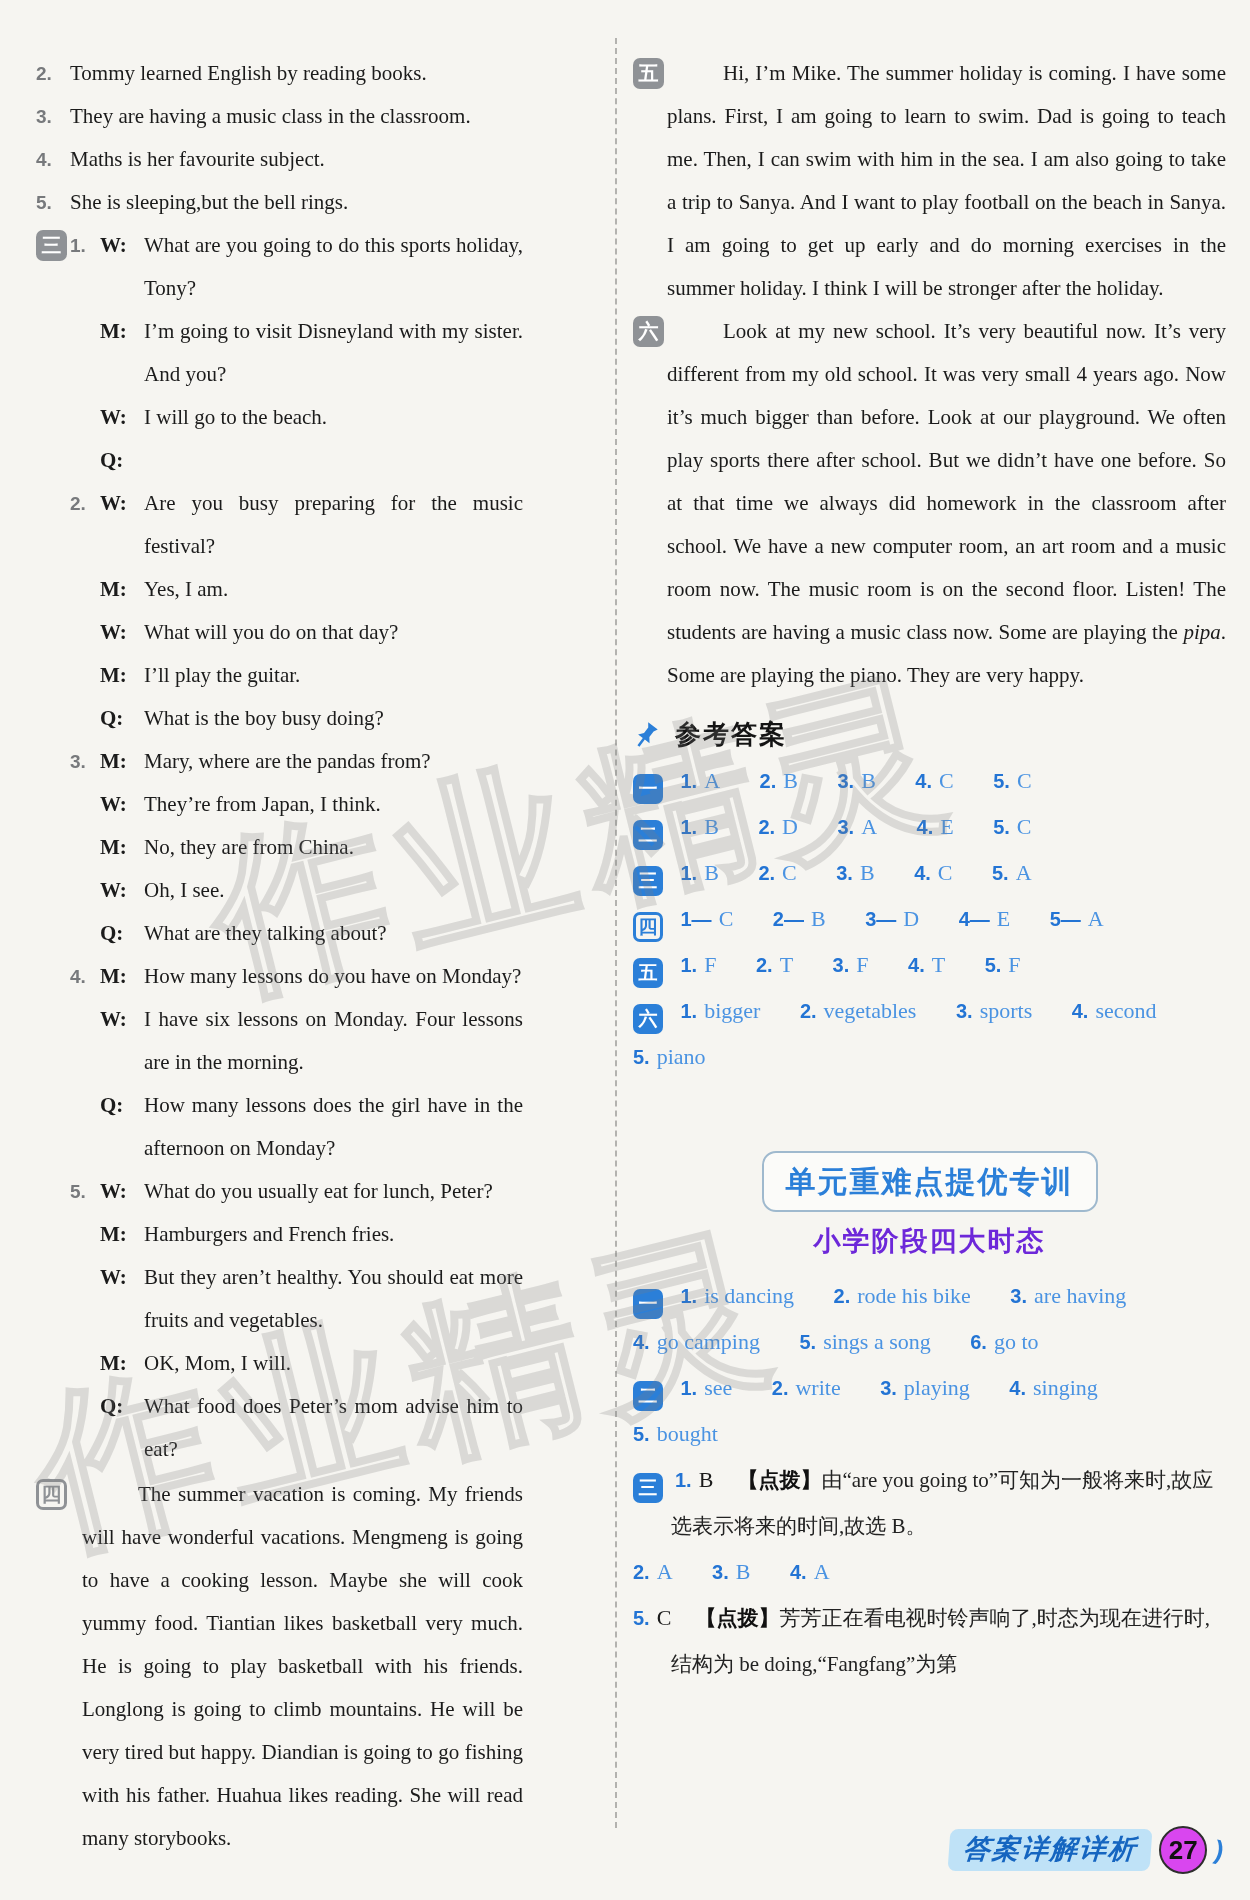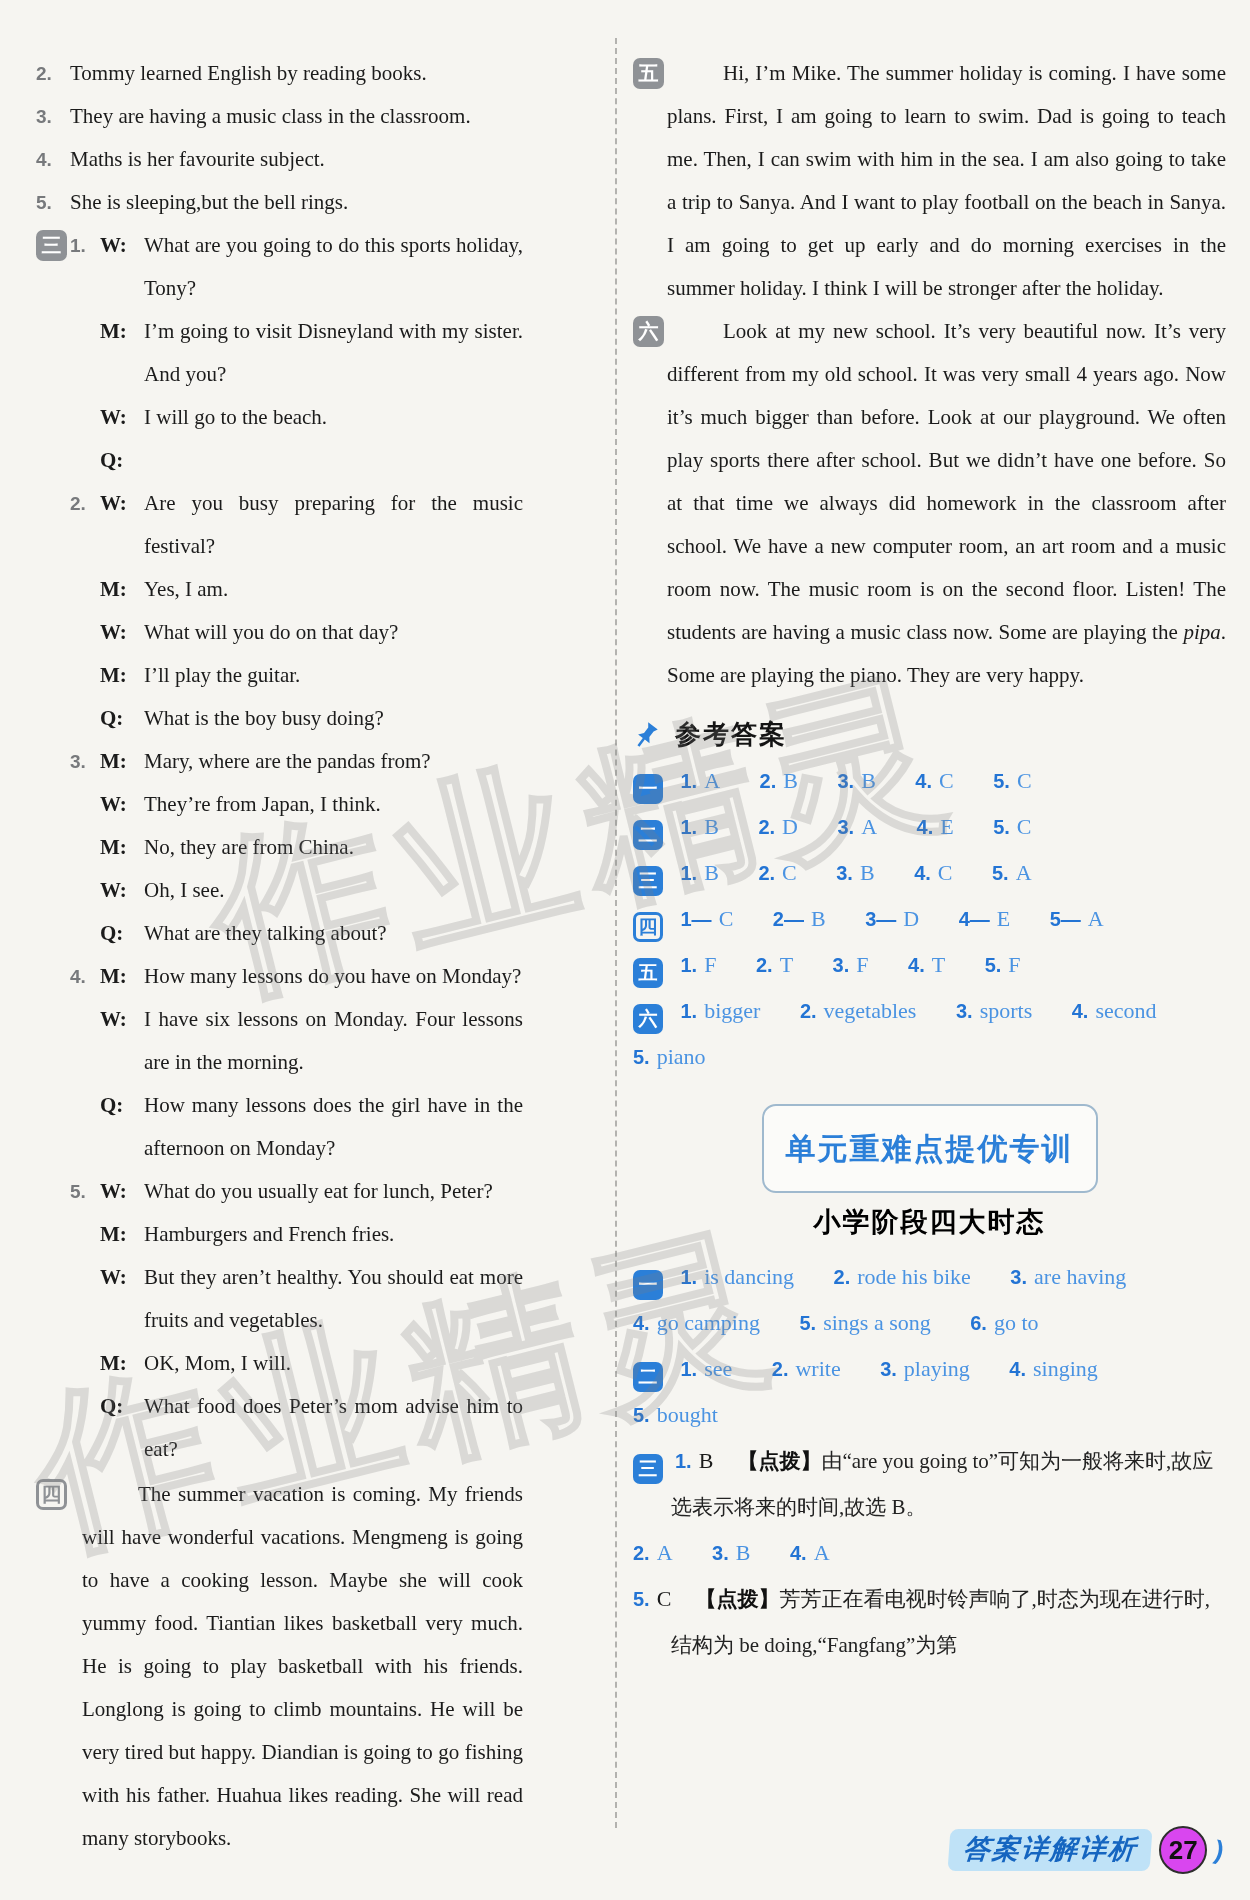--- a/index.html
+++ b/index.html
@@ -38,23 +38,23 @@
   .pair .n{font-family:"Liberation Sans",sans-serif;font-weight:700;font-size:20px;color:#2374d4;
            margin-right:7px;}
   .pair .v{font-family:"Liberation Serif",serif;font-size:22px;}
   .hang{margin-left:38px;text-indent:-38px;line-height:46px;font-size:21px;}
   .hang .inner{text-indent:0;text-align:right;}
   .tip{color:#222;font-size:21px;}
   .tip .tl{font-weight:700;color:#111;}
   
   .box-wrap{text-align:center;margin-top:24px;}
   .box-title{display:inline-block;border:2px solid #9fb9ce;border-radius:14px;background:#fbfbf9;
-             padding:23px 22px;font:700 30px/1.3 "Liberation Sans",sans-serif;color:#2b7fd8;
-             letter-spacing:2px;}
-  .subtitle{text-align:center;font:700 27px/1.6 "Liberation Sans",sans-serif;color:#000000;
+             padding:9px 22px;font:700 30px/1.3 "Liberation Sans",sans-serif;color:#2b7fd8;
+             letter-spacing:2px;margin-top:47px;}
+  .subtitle{text-align:center;font:700 27px/1.6 "Liberation Sans",sans-serif;color:#6d28d9;
             letter-spacing:2px;margin:8px 0 10px 0;}
   
   .footer{position:absolute;right:26px;bottom:26px;display:flex;align-items:center;gap:8px;}
   .flabel{display:inline-block;background:#bfe2f7;border-radius:8px;padding:2px 14px;
           font:italic 700 27px/1.4 "Liberation Sans",sans-serif;color:#1565c0;
           letter-spacing:2px;transform:skewX(-4deg);}
   .fcircle{display:inline-block;width:44px;height:44px;border:2.5px solid #2e2e2e;border-radius:50%;
            background:#d946ef;text-align:center;font:700 26px/44px "Liberation Sans",sans-serif;color:#111;}
   .ftail{color:#2b7fd8;font:700 26px/1 "Liberation Sans",sans-serif;transform:rotate(12deg);}
   

